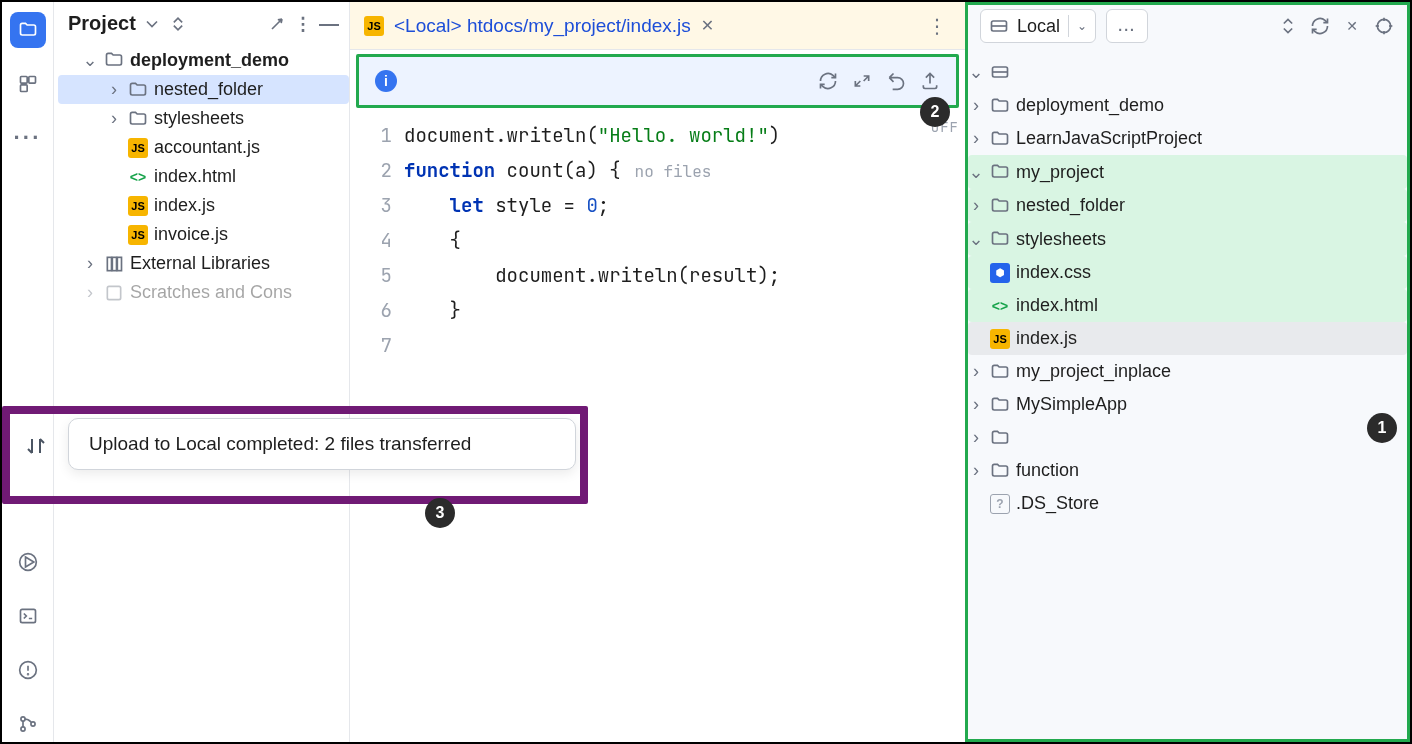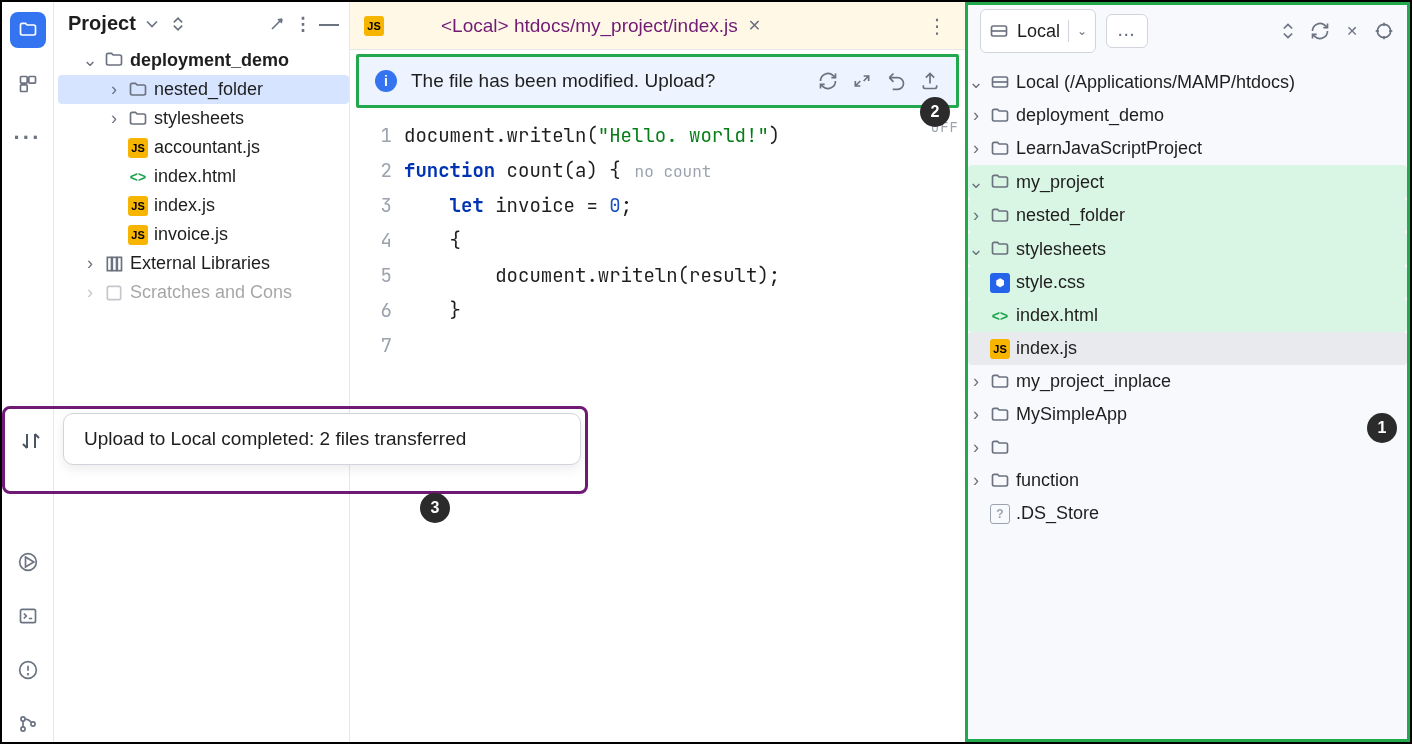--- a/index.html
+++ b/index.html
@@ -92,21 +92,21 @@
   }
   .tab-bar {
     height:48px;
     display:flex; align-items:center;
     gap:10px;
     padding:0 14px;
     border-bottom:1px solid #e5e7eb;
     background:#fff8e6;
   }
   .tab-bar .file-icon { flex-shrink:0; }
-  .tab-title { font-size:19px; color:#701a75;margin-left:47px; }
+  .tab-title { font-size:19px; color:#1d4ed8; }
   .tab-close { color:#6b7280; font-size:16px; cursor:pointer; }
   .tab-bar .spacer { flex:1; }
   .tab-more { color:#6b7280; font-size:20px; cursor:pointer; padding:0 4px;}
 
   .notification-bar {
     height:54px;
     background:#edf3ff;
     display:flex; align-items:center;
     padding:0 16px;
     gap:14px;
@@ -178,21 +178,21 @@
     font-size:21px; font-weight:700;
     padding:12px 16px 10px;
   }
   .remote-toolbar {
     display:flex; align-items:center; gap:10px;
     padding:4px 12px 12px;
   }
   .remote-select {
     display:flex; align-items:center; gap:8px;
     background:#fff; border:1px solid #d1d5db;
-    border-radius:6px; padding:4px 8px; height:44px;
+    border-radius:6px; padding:4px 8px; height:34px;
     font-size:18px;
   }
   .remote-select .sep { width:1px; height:22px; background:#d1d5db;}
   .remote-select .chev { color:#6b7280; font-size:12px;}
   .remote-more {
     background:#fff; border:1px solid #d1d5db;
     border-radius:6px; width:42px; height:34px;
     display:flex; align-items:center; justify-content:center;
     font-weight:700; color:#6b7280; cursor:pointer;
     letter-spacing:2px;
@@ -207,23 +207,23 @@
   }
   .remote-tree .tree-row { padding:6px 8px 6px 0; }
   .remote-tree .hl-green { background:#d9f5e3; }
   .remote-tree .hl-sel { background:#e8eaed; }
 
   
   .status-popup-wrap {
     position:absolute;
     left:0px; top:404px;
     width:586px;
-    border:3px solid #701a75;
+    border:8px solid #701a75;
     padding:4px 4px 26px 4px;
-    border-radius:8px;
+    border-radius:2px;
     z-index:4;
     display:flex;
     align-items:flex-start;
     gap:10px;
   }
   .sort-icon {
     width:44px; height:44px;
     display:flex; align-items:center; justify-content:center;
     color:#4b5563;
     font-size:20px;
@@ -396,21 +396,20 @@
     <div class="tab-bar">
       <span class="file-icon fi-js">JS</span>
       <span class="tab-title"><span>&lt;Local&gt;</span> <span>htdocs/my_project/index.js</span></span>
       <span class="tab-close">✕</span>
       <span class="spacer"></span>
       <span class="tab-more">⋮</span>
     </div>
 
     <div class="notification-bar">
       <span class="notif-info">i</span>
-      <span class="notif-text">The file has been modified. Upload?</span>
       <div class="notif-actions">
         <span>
             <svg class="icon-svg" viewBox="0 0 24 24" fill="none" stroke="currentColor" stroke-width="2">
               <path d="M3 12a9 9 0 0115-6.7L21 8M21 12a9 9 0 01-15 6.7L3 16"></path>
               <path d="M21 3v5h-5M3 21v-5h5"></path>
             </svg>
           </span>
         <span>
             <svg class="icon-svg" viewBox="0 0 24 24" fill="none" stroke="currentColor" stroke-width="2">
               <path d="M4 18l6-6M20 6l-6 6M14 6h6v6M10 18H4v-6"></path>
@@ -439,22 +438,22 @@
           <div>4</div>
           <div>5</div>
           <div>6</div>
           <div>7</div>
           <div></div>
           <div></div>
           <div>10</div>
       </div>
       <div class="code">
         <div class="line"><span class="fn">document.writeln(</span><span class="str">"Hello. world!"</span><span class="fn">)</span></div>
-        <div class="line"><span class="kw">function</span><span class="fn"> count(a) {</span><span class="inlay">no count</span></div>
-        <div class="line"><span class="kw">    let</span><span class="fn"> invoice = </span><span class="num">0</span><span class="fn">;</span></div>
+        <div class="line"><span class="kw">function</span><span class="fn"> count(a) {</span><span class="inlay">no files</span></div>
+        <div class="line"><span class="kw">    let</span><span class="fn"> style = </span><span class="num">0</span><span class="fn">;</span></div>
         <div class="line"><span class="fn">    {</span></div>
         <div class="line"><span class="fn">        document.writeln(result);</span></div>
         <div class="line"><span class="fn">    }</span></div>
       </div>
     </div>
   </div>
 
   <div class="remote-panel">
     <div class="remote-toolbar">
       <div class="remote-select">
@@ -495,21 +494,20 @@
 
     <div class="remote-tree">
       <div class="tree-row indent-0">
         <span class="chevron">⌄</span>
         <span style="color:#6b7280;">
             <svg class="icon-svg" viewBox="0 0 24 24" fill="none" stroke="currentColor" stroke-width="2">
               <rect x="3" y="6" width="18" height="12" rx="2"></rect>
               <line x1="3" y1="12" x2="21" y2="12"></line>
             </svg>
           </span>
-        <span>Local (/Applications/MAMP/htdocs)</span>
       </div>
       <div class="tree-row indent-1">
         <span class="chevron">›</span>
         <span class="file-icon fi-folder">
             <svg class="icon-svg" viewBox="0 0 24 24" fill="none" stroke="currentColor" stroke-width="2">
               <path d="M3 6a2 2 0 012-2h4l2 2h8a2 2 0 012 2v8a2 2 0 01-2 2H5a2 2 0 01-2-2V6z"></path>
             </svg>
           </span>
         <span>deployment_demo</span>
       </div>
@@ -545,21 +543,21 @@
         <span class="file-icon fi-folder">
             <svg class="icon-svg" viewBox="0 0 24 24" fill="none" stroke="currentColor" stroke-width="2">
               <path d="M3 6a2 2 0 012-2h4l2 2h8a2 2 0 012 2v8a2 2 0 01-2 2H5a2 2 0 01-2-2V6z"></path>
             </svg>
           </span>
         <span>stylesheets</span>
       </div>
       <div class="tree-row indent-3 hl-green">
         <span class="chevron blank">›</span>
         <span class="file-icon fi-css">⬢</span>
-        <span>style.css</span>
+        <span>index.css</span>
       </div>
       <div class="tree-row indent-2 hl-green">
         <span class="chevron blank">›</span>
         <span class="file-icon fi-html">&lt;&gt;</span>
         <span>index.html</span>
       </div>
       <div class="tree-row indent-2 hl-sel">
         <span class="chevron blank">›</span>
         <span class="file-icon fi-js">JS</span>
         <span>index.js</span>

